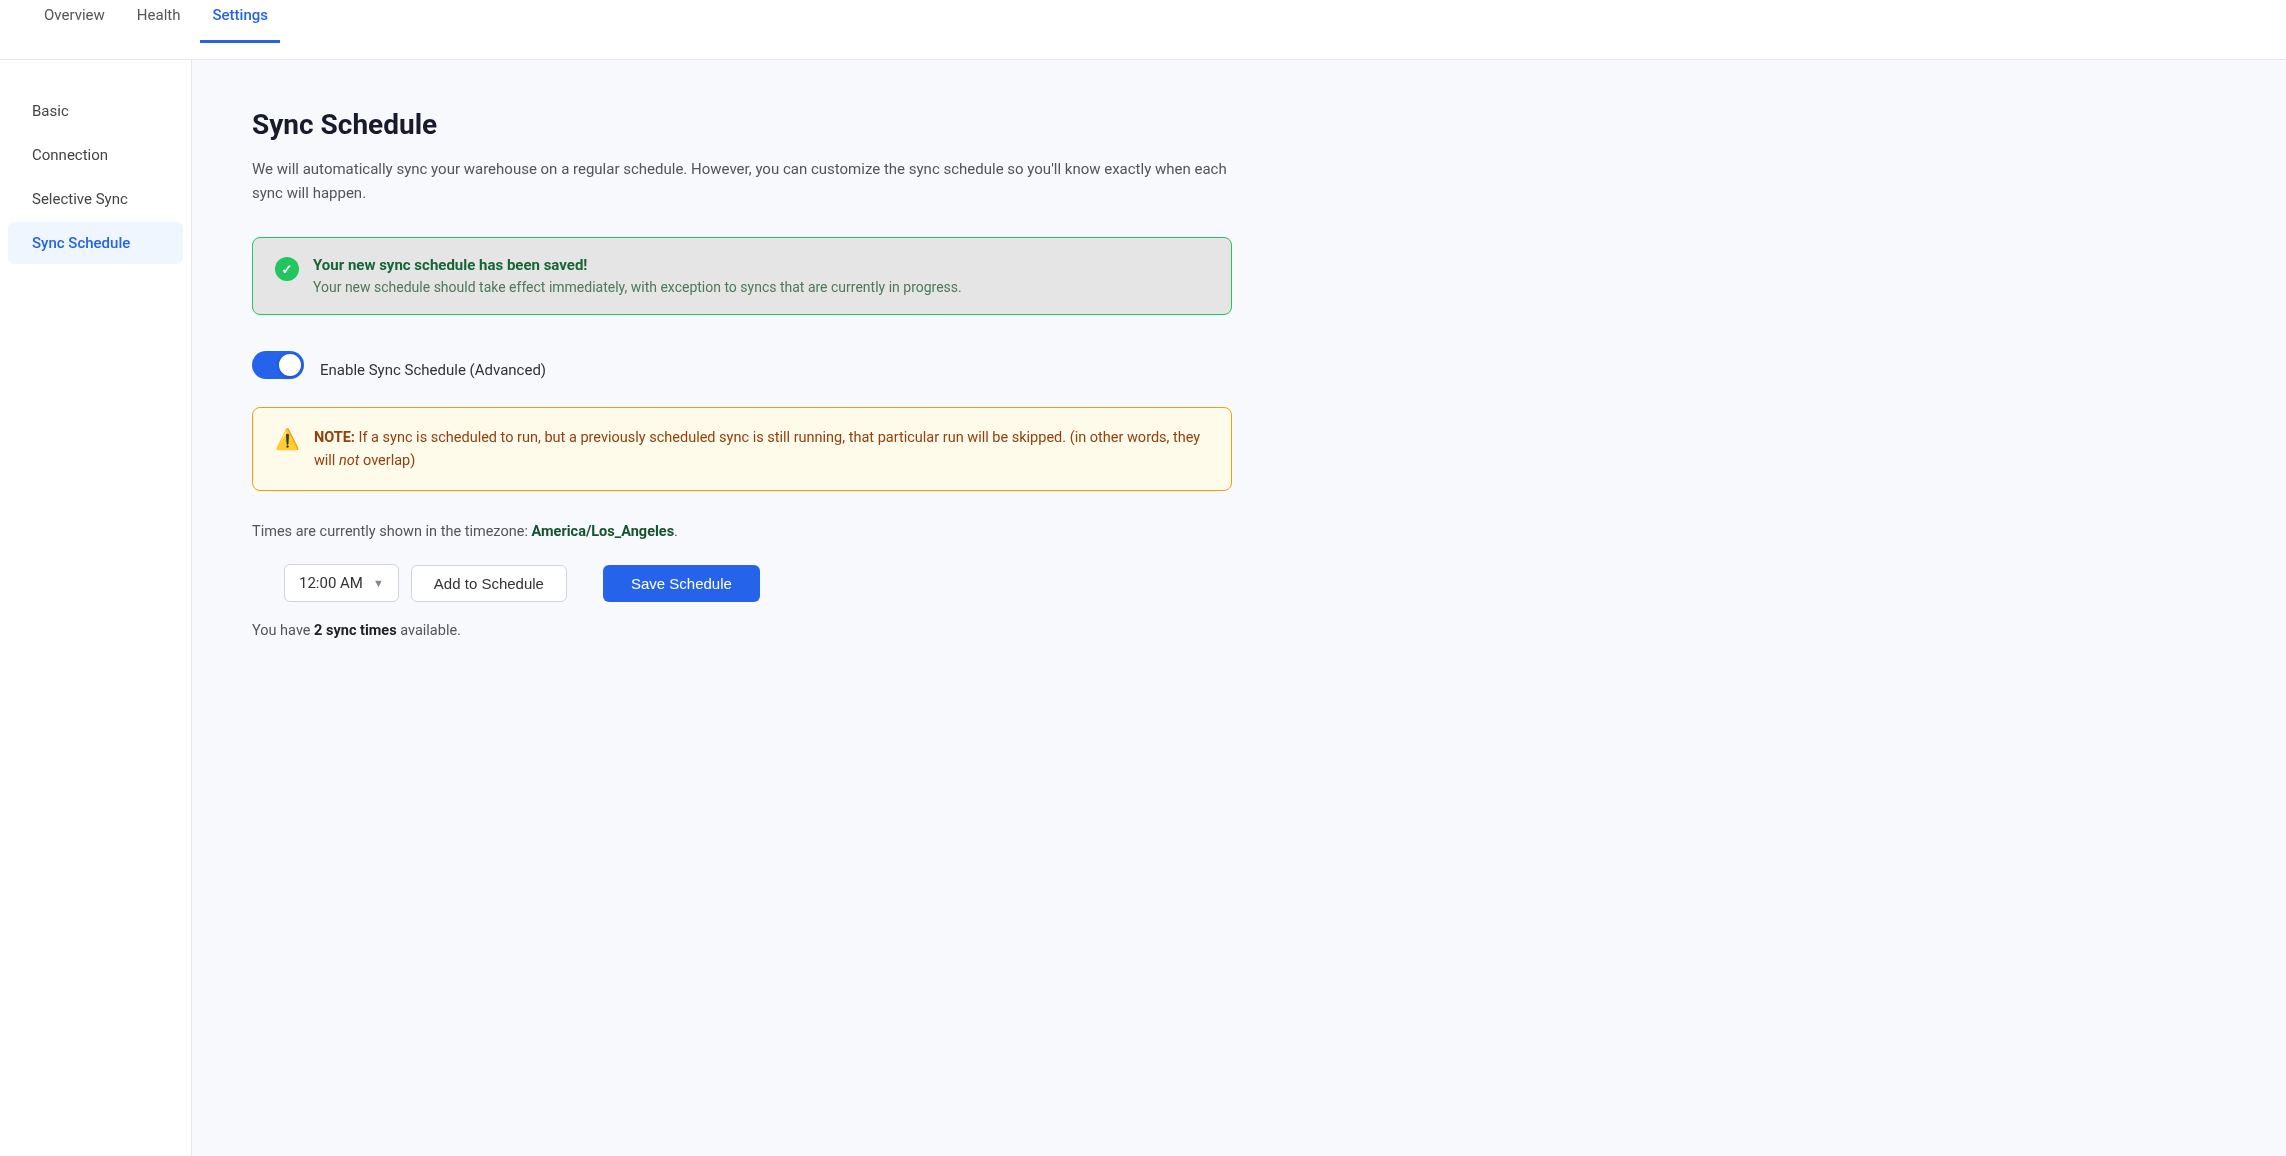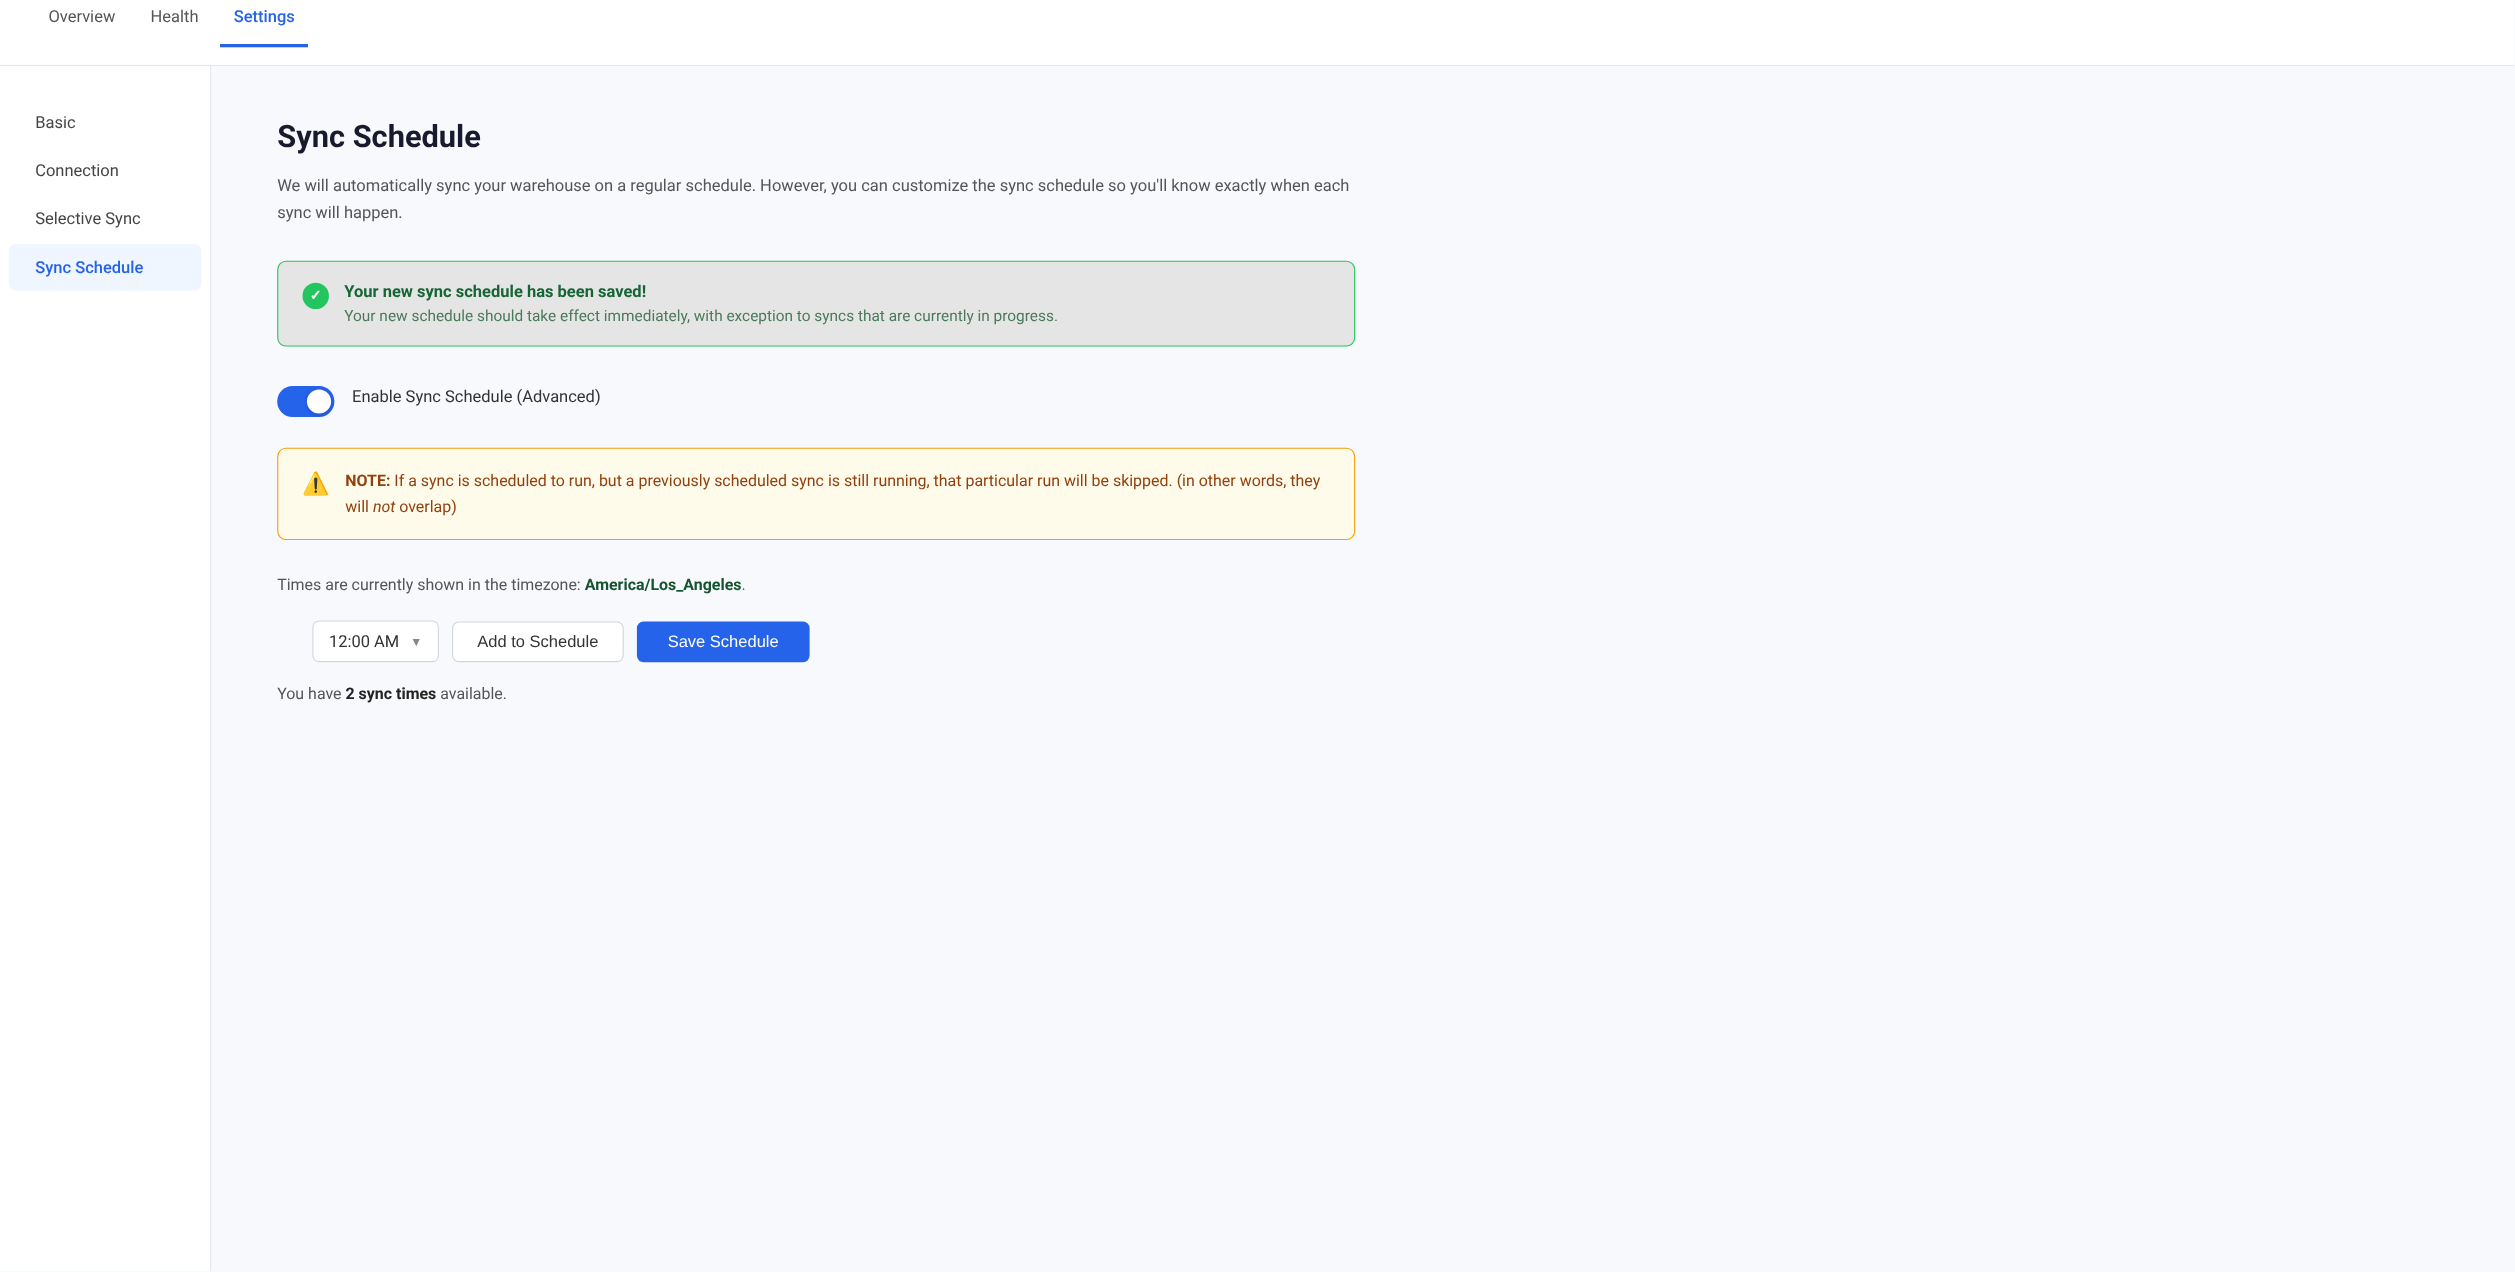--- a/index.html
+++ b/index.html
@@ -128,21 +128,21 @@
     }
 
     .alert-success-text span {
       color: #4b7a5a;
       font-size: 14px;
     }
 
     
     .toggle-row {
       display: flex;
-      align-items: flex-start;
+      align-items: flex-end;
       gap: 16px;
       margin-bottom: 28px;
     }
 
     .toggle-switch {
       position: relative;
       width: 52px;
       height: 28px;
       cursor: pointer;
     }
@@ -261,20 +261,21 @@
 
     .btn-save {
       border: none;
       border-radius: 6px;
       padding: 10px 28px;
       background: #2563eb;
       font-size: 15px;
       color: #fff;
       cursor: pointer;
       font-weight: 500;
+      margin-left: 24px;
     }
 
     
     .sync-available-text {
       font-size: 14.5px;
       color: #555;
     }
 
     .sync-available-text strong {
       color: #222;

